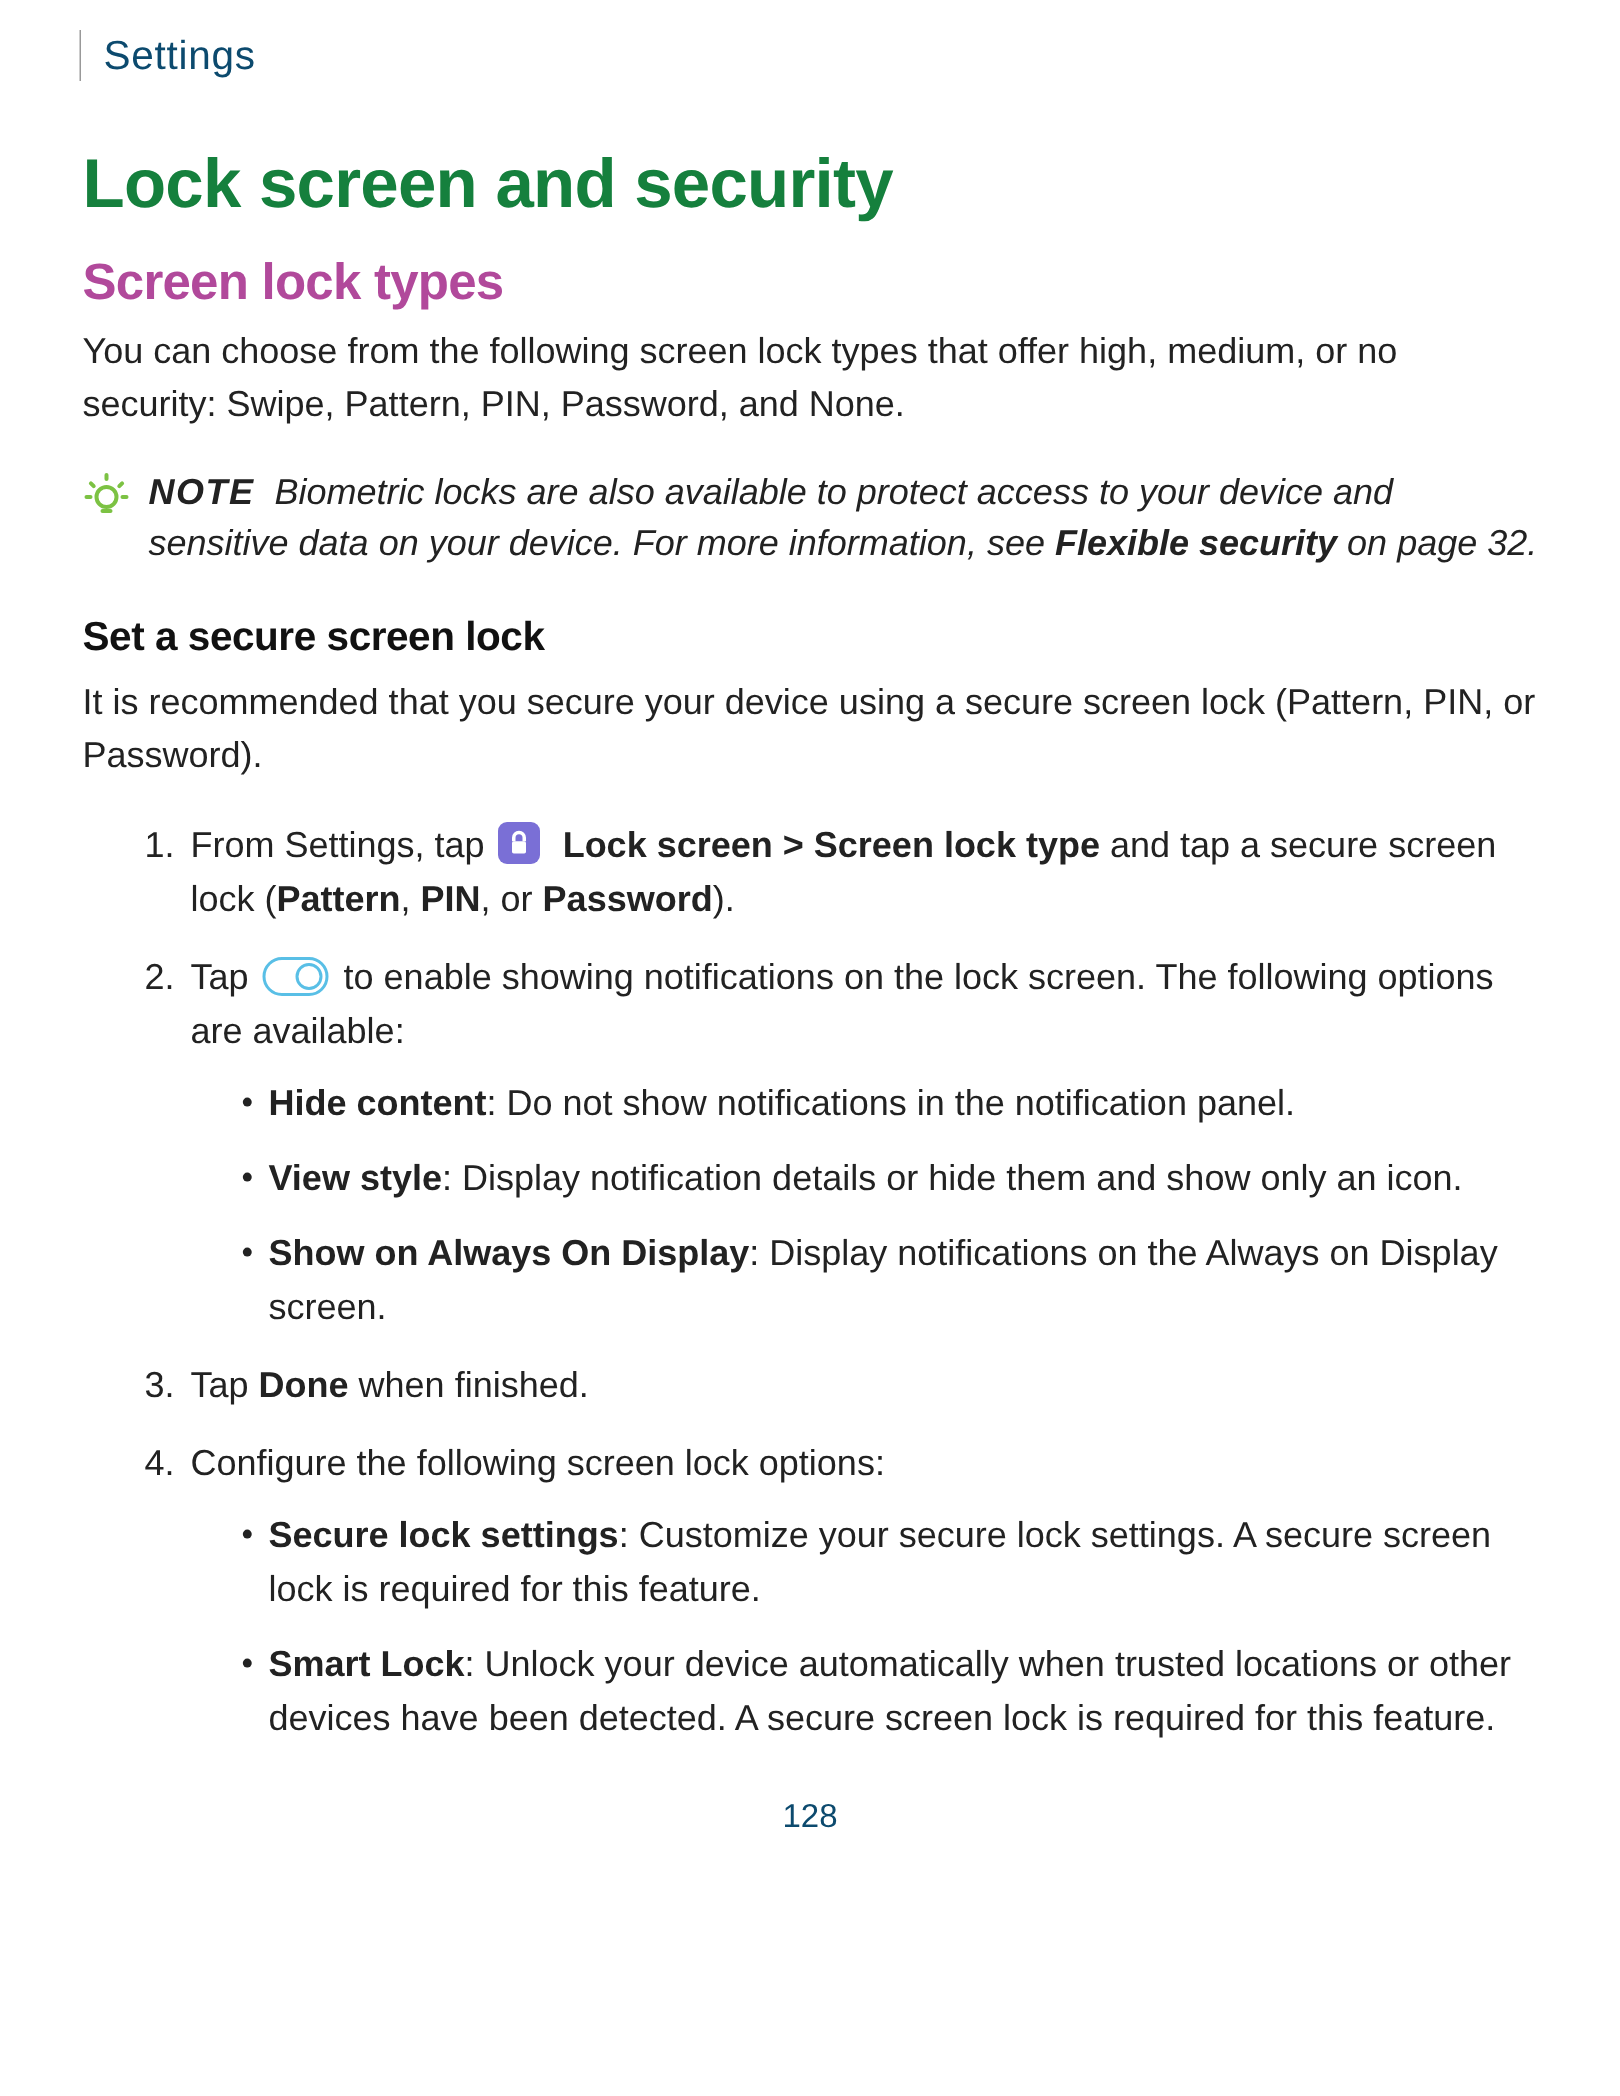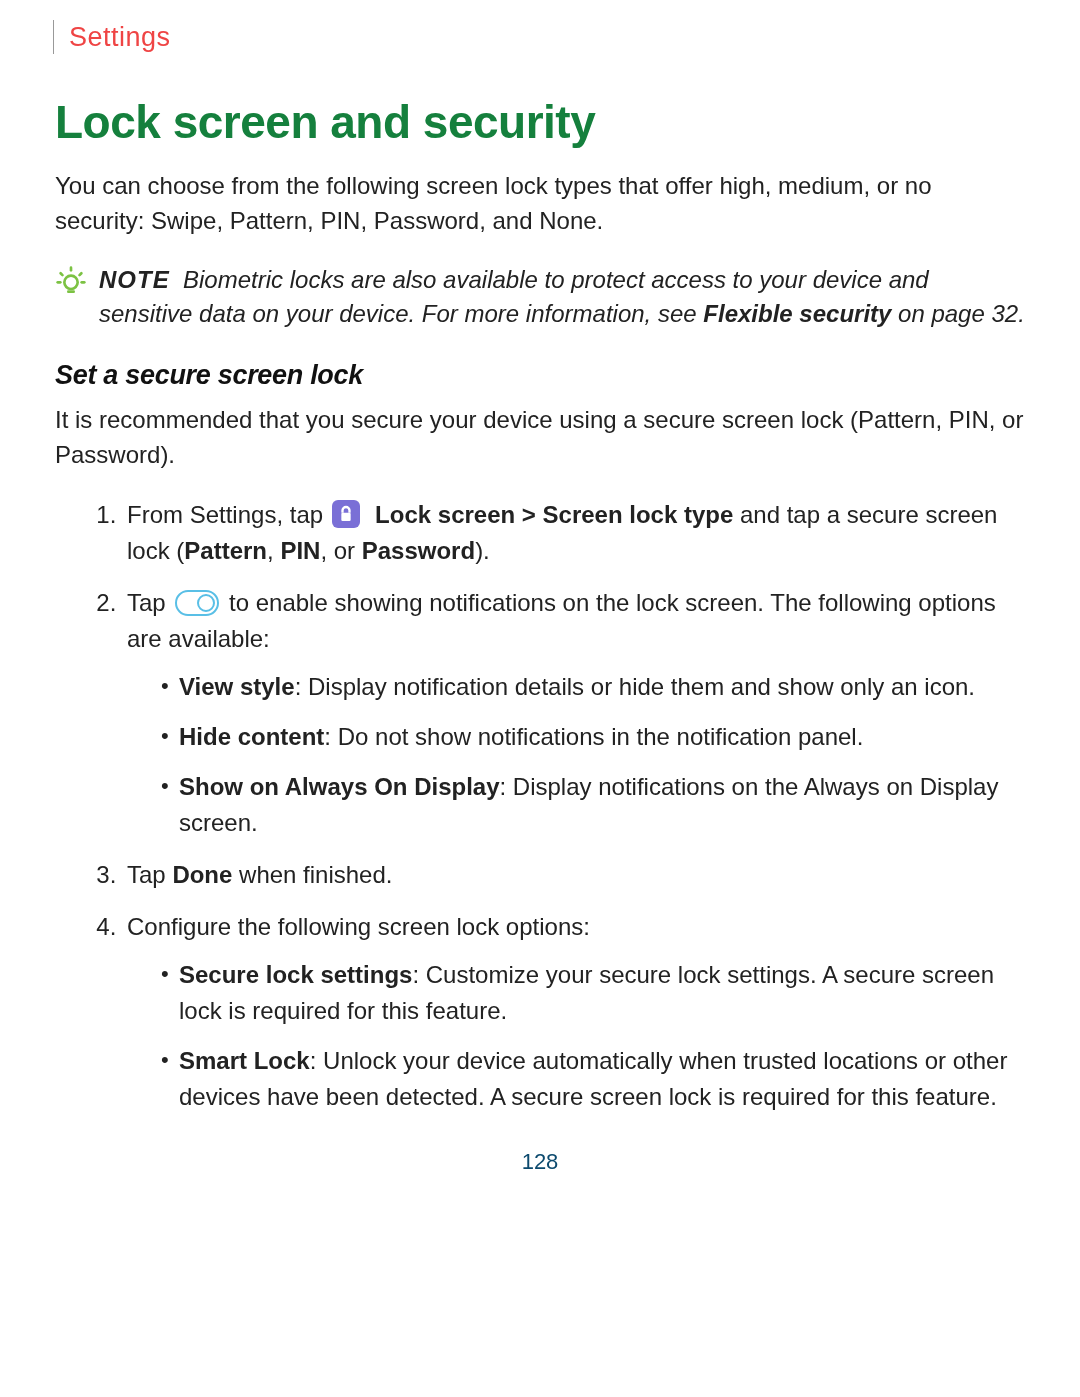--- a/index.html
+++ b/index.html
@@ -1,29 +1,29 @@
 <!DOCTYPE html>
 <html><head>
 <meta charset="utf-8">
 <style>
   * { box-sizing: border-box; margin: 0; padding: 0; }
   html, body { width: 1080px; min-height: 1397px; background: #fff; font-family: Arial, Helvetica, sans-serif; color: #222; }
   .page { padding: 20px 55px 30px 55px; }
   .top-rule { border-left: 1px solid #999; height: 34px; margin-left: -2px; }
-  .breadcrumb { font-size: 27px; color: #ef4444; letter-spacing: 0.5px; margin-top: -32px; margin-left: 14px; font-weight: 400; }
+  .breadcrumb { font-size: 27px; color: #0c4a6e; letter-spacing: 0.5px; margin-top: -32px; margin-left: 14px; font-weight: 400; }
   h1 { font-size: 46px; color: #15803d; font-weight: 700; margin-top: 42px; margin-bottom: 20px; letter-spacing: -0.5px; }
   .intro { font-size: 24px; line-height: 1.4; margin-bottom: 28px; }
   h2 { font-size: 34px; color: #b1499b; font-weight: 700; margin-bottom: 10px; letter-spacing: -0.5px; }
   .body-text { font-size: 24px; line-height: 1.45; margin-bottom: 24px; }
   .note-block { display: flex; align-items: flex-start; margin-bottom: 28px; }
   .note-icon-wrap { flex: 0 0 44px; padding-top: 2px; }
   .note-text { font-size: 24px; line-height: 1.45; font-style: italic; }
   .note-label { font-weight: 700; letter-spacing: 1px; }
   .bold { font-weight: 700; }
-  h3 { font-size: 27px; color: #111; font-weight: 700; margin-bottom: 12px; letter-spacing: -0.3px; font-style: italic; }
+  h3 { font-size: 27px; color: #111; font-weight: 700; margin-bottom: 12px; letter-spacing: -0.3px; }
   ol.steps { list-style: decimal; padding-left: 68px; font-size: 24px; line-height: 1.5; }
   ol.steps > li { margin-bottom: 16px; padding-left: 4px; }
   ul.sub { list-style: none; padding-left: 34px; margin-top: 12px; }
   ul.sub > li { position: relative; margin-bottom: 14px; padding-left: 18px; }
   ul.sub > li::before { content: "•"; position: absolute; left: 0; top: 0; font-size: 22px; }
   .inline-icon { display: inline-block; vertical-align: middle; }
   .lock-badge { width: 28px; height: 28px; background: #7a6fd6; border-radius: 6px; position: relative; top: -2px; margin: 0 2px; }
   .lock-badge svg { width: 100%; height: 100%; }
   .toggle { width: 44px; height: 26px; border: 2px solid #59bfe6; border-radius: 14px; position: relative; top: -1px; margin: 0 3px; }
   .toggle .knob { width: 18px; height: 18px; border: 2px solid #59bfe6; border-radius: 50%; position: absolute; right: 2px; top: 2px; background: #fff; }
@@ -32,20 +32,21 @@
 </head>
 <body>
 
 <div class="page">
 
   <div class="top-rule"></div>
   <div class="breadcrumb">Settings</div>
 
   <h1>Lock screen and security</h1>
 
+  <h2>Screen lock types</h2>
   <p class="body-text">You can choose from the following screen lock types that offer high, medium, or no security: Swipe, Pattern, PIN, Password, and None.</p>
 
   <div class="note-block">
     <div class="note-icon-wrap">
       <svg width="32" height="32" viewBox="0 0 24 24" fill="none" stroke="#7cc243" stroke-width="2" stroke-linecap="round" stroke-linejoin="round">
         <circle cx="12" cy="13" r="5"></circle>
         <line x1="12" y1="2" x2="12" y2="4"></line>
         <line x1="4.2" y1="6.2" x2="5.6" y2="7.6"></line>
         <line x1="19.8" y1="6.2" x2="18.4" y2="7.6"></line>
         <line x1="2" y1="13" x2="4" y2="13"></line>
@@ -71,22 +72,22 @@
               <path d="M9 11 V9 a3 3 0 0 1 6 0 V11" fill="none" stroke="#fff" stroke-width="2"></path>
             </g>
           </svg>
       </span>
       <span>&nbsp;</span><span class="bold">Lock screen</span><span class="bold"> &gt; </span><span class="bold">Screen lock type</span><span> and tap a secure screen lock (</span><span class="bold">Pattern</span><span>, </span><span class="bold">PIN</span><span>, or </span><span class="bold">Password</span><span>).</span>
     </li>
 
     <li>
       <span>Tap </span><span class="inline-icon toggle"><span class="knob"></span></span><span> to enable showing notifications on the lock screen. The following options are available:</span>
       <ul class="sub">
+        <li><span class="bold">Hide content</span><span>: Do not show notifications in the notification panel.</span></li>
         <li><span class="bold">View style</span><span>: Display notification details or hide them and show only an icon.</span></li>
-        <li><span class="bold">Hide content</span><span>: Do not show notifications in the notification panel.</span></li>
         <li><span class="bold">Show on Always On Display</span><span>: Display notifications on the Always on Display screen.</span></li>
       </ul>
     </li>
 
     <li>
       <span>Tap </span><span class="bold">Done</span><span> when finished.</span>
     </li>
 
     <li>
       <span>Configure the following screen lock options:</span>

